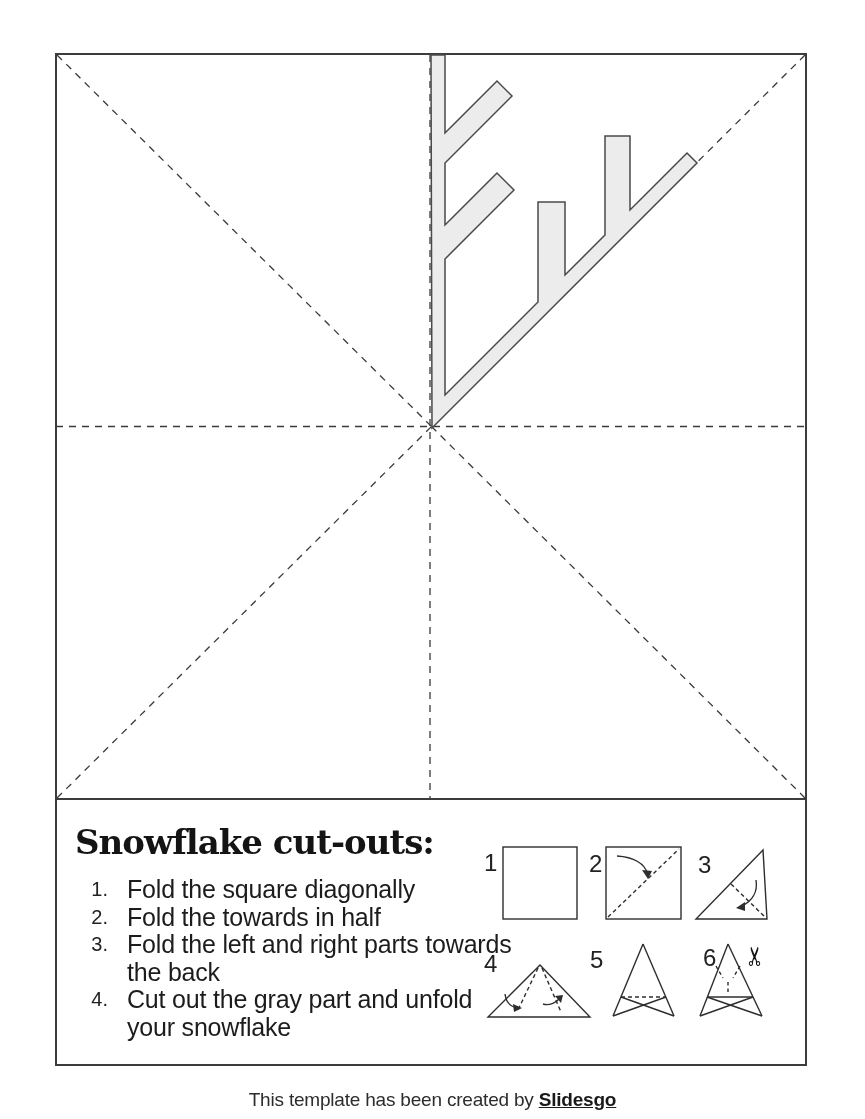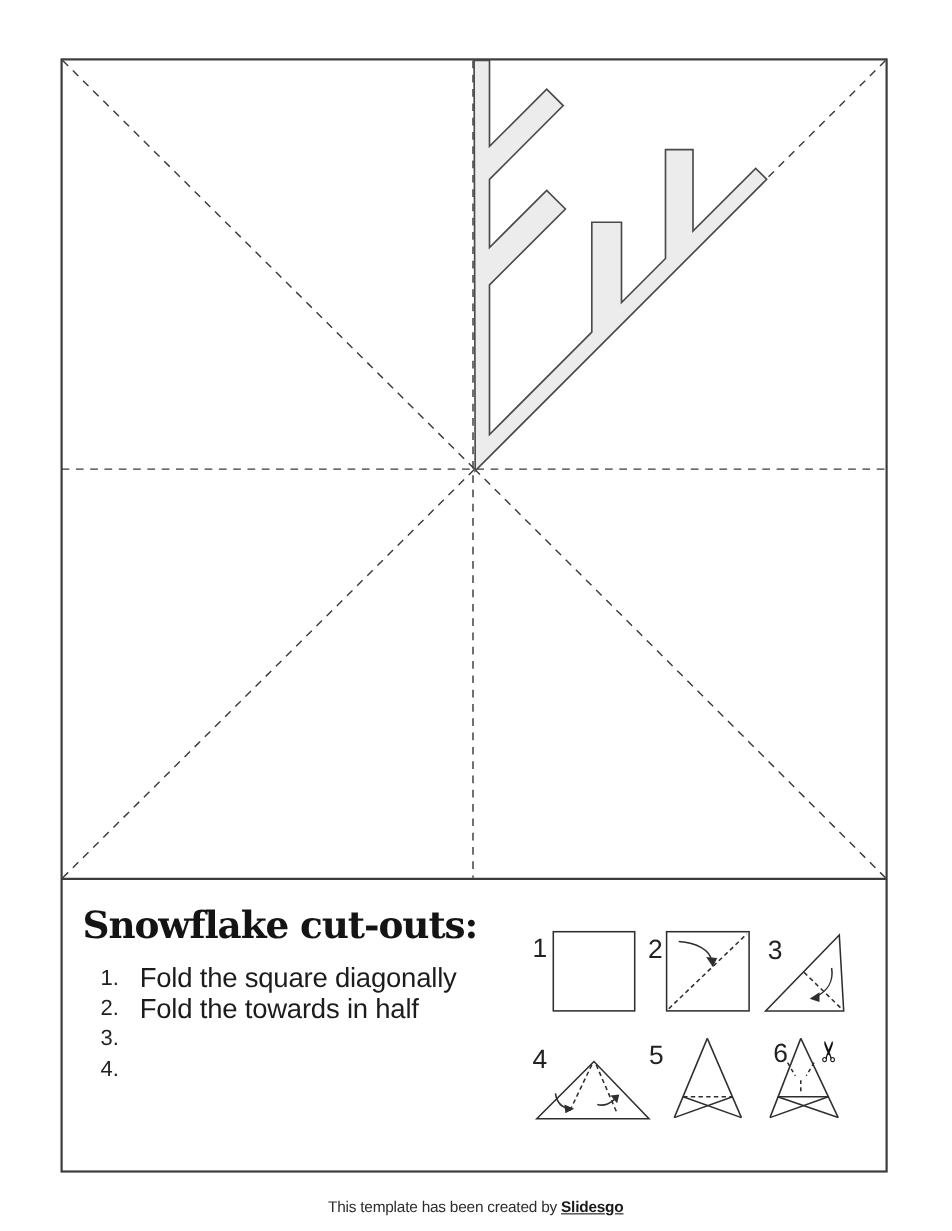--- a/index.html
+++ b/index.html
@@ -23,21 +23,21 @@
     white-space:pre-line;letter-spacing:-0.2px;
   }
   .step-label{position:absolute;font-size:24px;color:#222;line-height:24px;}
   .scissors{
     position:absolute;left:741px;top:942px;width:28px;height:28px;
     font-family:"DejaVu Sans",sans-serif;font-size:26px;color:#111;
     transform:rotate(-90deg);line-height:28px;text-align:center;
   }
   .footer{
     position:absolute;left:0;top:1089px;width:865px;text-align:center;
-    font-size:14px;color:#2d2d2d;letter-spacing:-0.2px;
+    font-size:19px;color:#2d2d2d;letter-spacing:-0.2px;
   }
   .footer a{color:#1a1a1a;font-weight:700;text-decoration:underline;cursor:pointer;}
 </style>
 </head>
 <body>
 
 <div class="page">
 
   <svg class="gfx" width="865" height="1119" viewBox="0 0 865 1119">
 
@@ -118,23 +118,27 @@
     <li>
       <span class="num">1.</span>
       <span class="txt">Fold the square diagonally</span>
     </li>
     <li>
       <span class="num">2.</span>
       <span class="txt">Fold the towards in half</span>
     </li>
     <li>
       <span class="num">3.</span>
+      <span class="txt">Fold the left and right parts towards
+the back</span>
     </li>
     <li>
       <span class="num">4.</span>
+      <span class="txt">Cut out the gray part and unfold
+your snowflake</span>
     </li>
   </ol>
 
   <span class="step-label" style="left:484px;top:851px;">1</span>
   <span class="step-label" style="left:589px;top:852px;">2</span>
   <span class="step-label" style="left:698px;top:853px;">3</span>
   <span class="step-label" style="left:484px;top:952px;">4</span>
   <span class="step-label" style="left:590px;top:948px;">5</span>
   <span class="step-label" style="left:703px;top:946px;">6</span>
 

